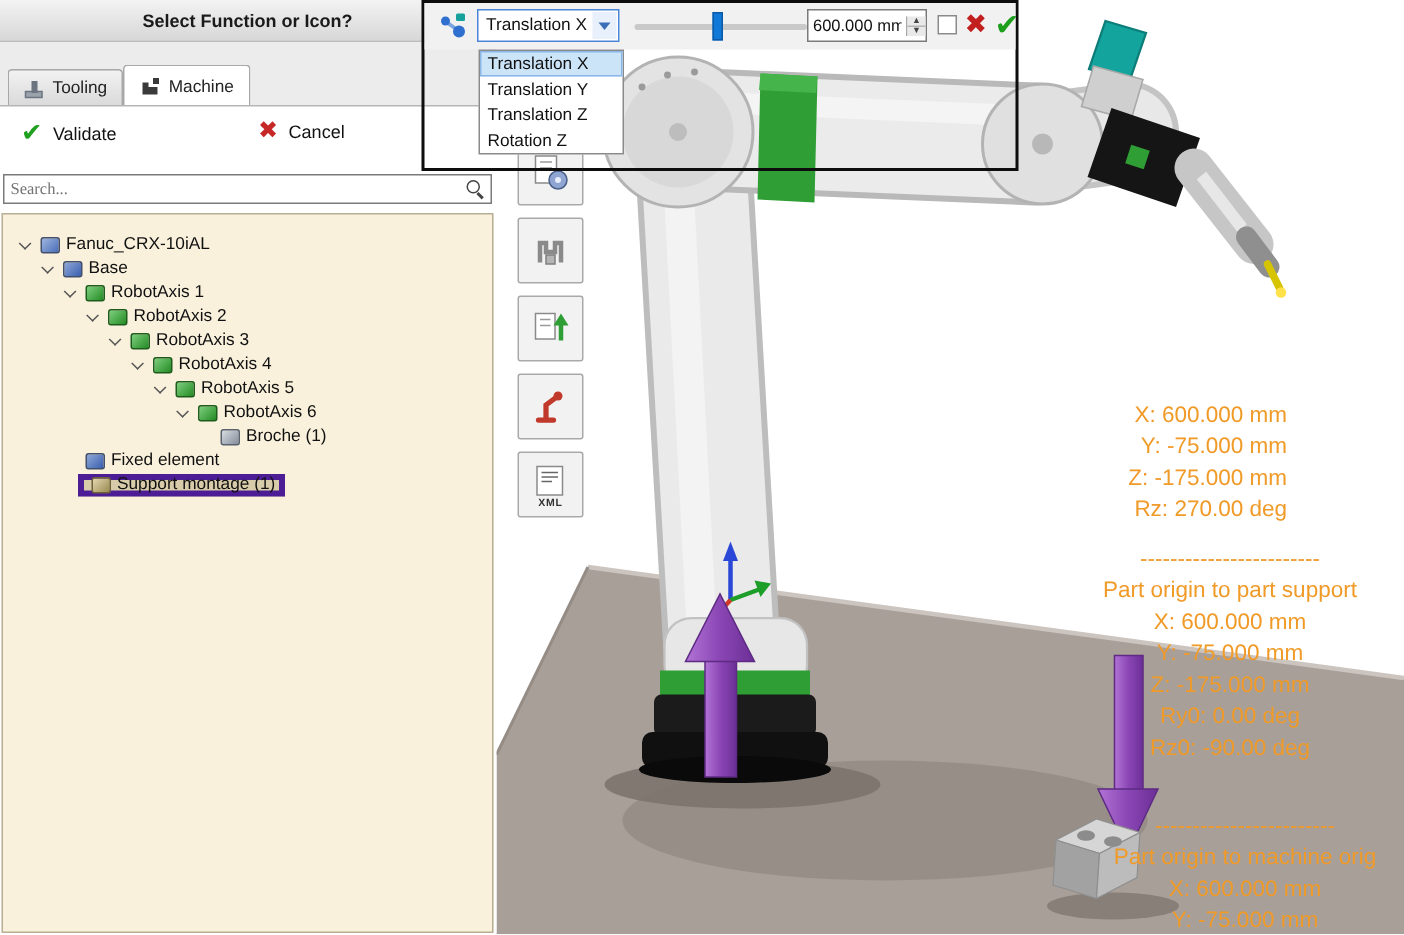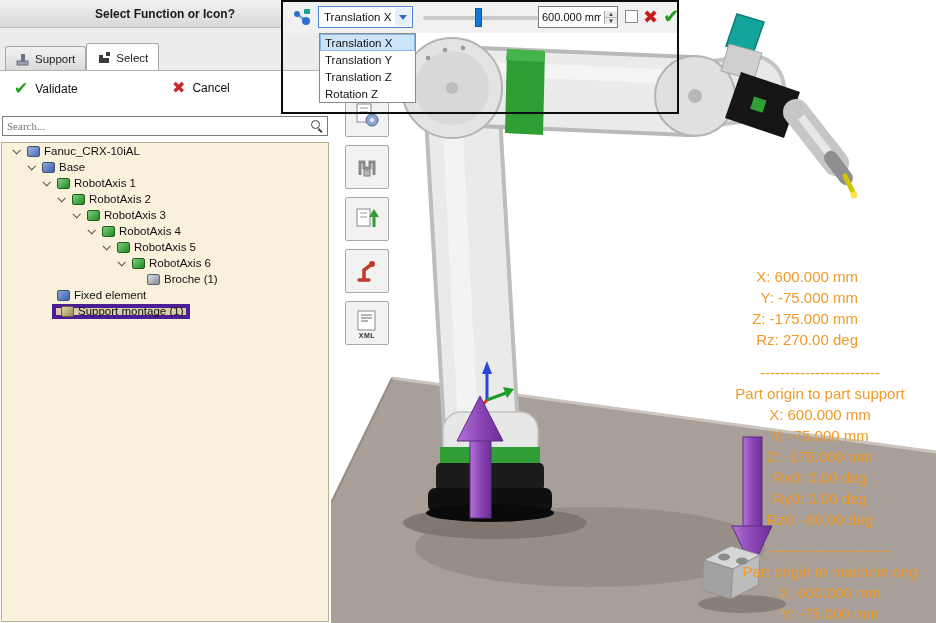--- a/index.html
+++ b/index.html
@@ -17,21 +17,21 @@
   .act-btn { position:absolute; display:flex; align-items:center; gap:7px; font-size:12px; color:#111; cursor:default; }
   .validate { left:14px; top:4px; }
   .cancel { left:172px; top:4px; }
   .glyph-check { color:#1fa11f; font-size:17px; font-weight:bold; line-height:1; }
   .glyph-cross { color:#c62828; font-size:16px; font-weight:bold; line-height:1; }
   .search-wrap { position:absolute; left:2px; top:116px; width:326px; height:20px; background:#fff; border:1px solid #7a7a7a; display:flex; align-items:center; }
   .search-wrap input { flex:1; border:none; outline:none; font-size:11px; padding:0 4px; color:#333; background:transparent; font-family:Liberation Serif, serif; }
   .mag { position:relative; width:14px; height:14px; margin-right:3px; }
   .mag::before { content:""; position:absolute; left:1px; top:1px; width:7px; height:7px; border:1.5px solid #444; border-radius:50%; }
   .mag::after { content:""; position:absolute; left:9px; top:9px; width:5px; height:1.5px; background:#444; transform:rotate(45deg); transform-origin:0 0; }
-  .tree { position:absolute; left:1px; top:142px; width:328px; height:480px; background:#f9f1dc; border:1px solid #b8ae95; padding-top:0; overflow:hidden; }
+  .tree { position:absolute; left:1px; top:142px; width:328px; height:480px; background:#f9f1dc; border:1px solid #b8ae95; padding-top:12px; overflow:hidden; }
   .trow { display:flex; align-items:center; height:16px; padding-left:calc(8px + var(--lv)*15px); font-size:11.5px; color:#111; white-space:nowrap; }
   .row-inner { display:inline-flex; align-items:center; padding:0 3px; height:15px; }
   .trow.selected .row-inner { background:#d8cba9; border:4px solid #4c1d95; }
   .chev { width:12px; height:10px; display:inline-flex; align-items:center; justify-content:center; }
   .chev::before { content:""; width:5px; height:5px; border-right:1.6px solid #555; border-bottom:1.6px solid #555; transform:rotate(45deg) translateY(-1px); }
   .chev-space { width:12px; height:10px; }
   .ticon { width:13px; height:11px; border:1px solid #44506b; border-radius:2px; margin:0 4px 0 2px; flex:none; }
   .ticon.robot   { background:linear-gradient(135deg,#9db6e0,#4a6db8); }
   .ticon.base    { background:linear-gradient(135deg,#8fa8d8,#3a5fae); }
   .ticon.axis    { background:linear-gradient(135deg,#7ed07e,#238a23); border-color:#1d5c1d; }
@@ -174,21 +174,20 @@
     <div>Y: -75.000 mm</div>
     <div>Z: -175.000 mm</div>
     <div>Rz: 270.00 deg</div>
   </div>
   <div class="ann b2">
     <div>------------------------</div>
     <div>Part origin to part support</div>
     <div>X: 600.000 mm</div>
     <div>Y: -75.000 mm</div>
     <div>Z: -175.000 mm</div>
-    <div>Rx0: 0.00 deg</div>
     <div>Ry0: 0.00 deg</div>
     <div>Rz0: -90.00 deg</div>
   </div>
   <div class="ann b3">
     <div>------------------------</div>
     <div>Part origin to machine orig</div>
     <div>X: 600.000 mm</div>
     <div>Y: -75.000 mm</div>
   </div>
 
@@ -234,28 +233,28 @@
 
   <div class="left-panel">
     <div class="panel-header">Select Function or Icon?</div>
 
     <div class="tab-row">
       <div class="tab">
         <svg width="14" height="14">
           <rect x="1" y="9" width="11" height="4" fill="#9aa2ac" stroke="#6b7480"></rect>
           <rect x="5" y="2" width="4" height="8" fill="#6b7480"></rect>
         </svg>
-        <span>Support</span>
+        <span>Tooling</span>
       </div>
       <div class="tab active">
         <svg width="14" height="14">
           <path d="M2 12 V4 h4 v3 h6 v5 z" fill="#3a3a3a"></path>
           <rect x="9" y="1" width="4" height="4" fill="#3a3a3a"></rect>
         </svg>
-        <span>Select</span>
+        <span>Machine</span>
       </div>
     </div>
 
     <div class="content-strip"></div>
 
     <div class="action-row">
       <div class="act-btn validate">
         <span class="glyph-check">✔</span>
         <span>Validate</span>
       </div>

